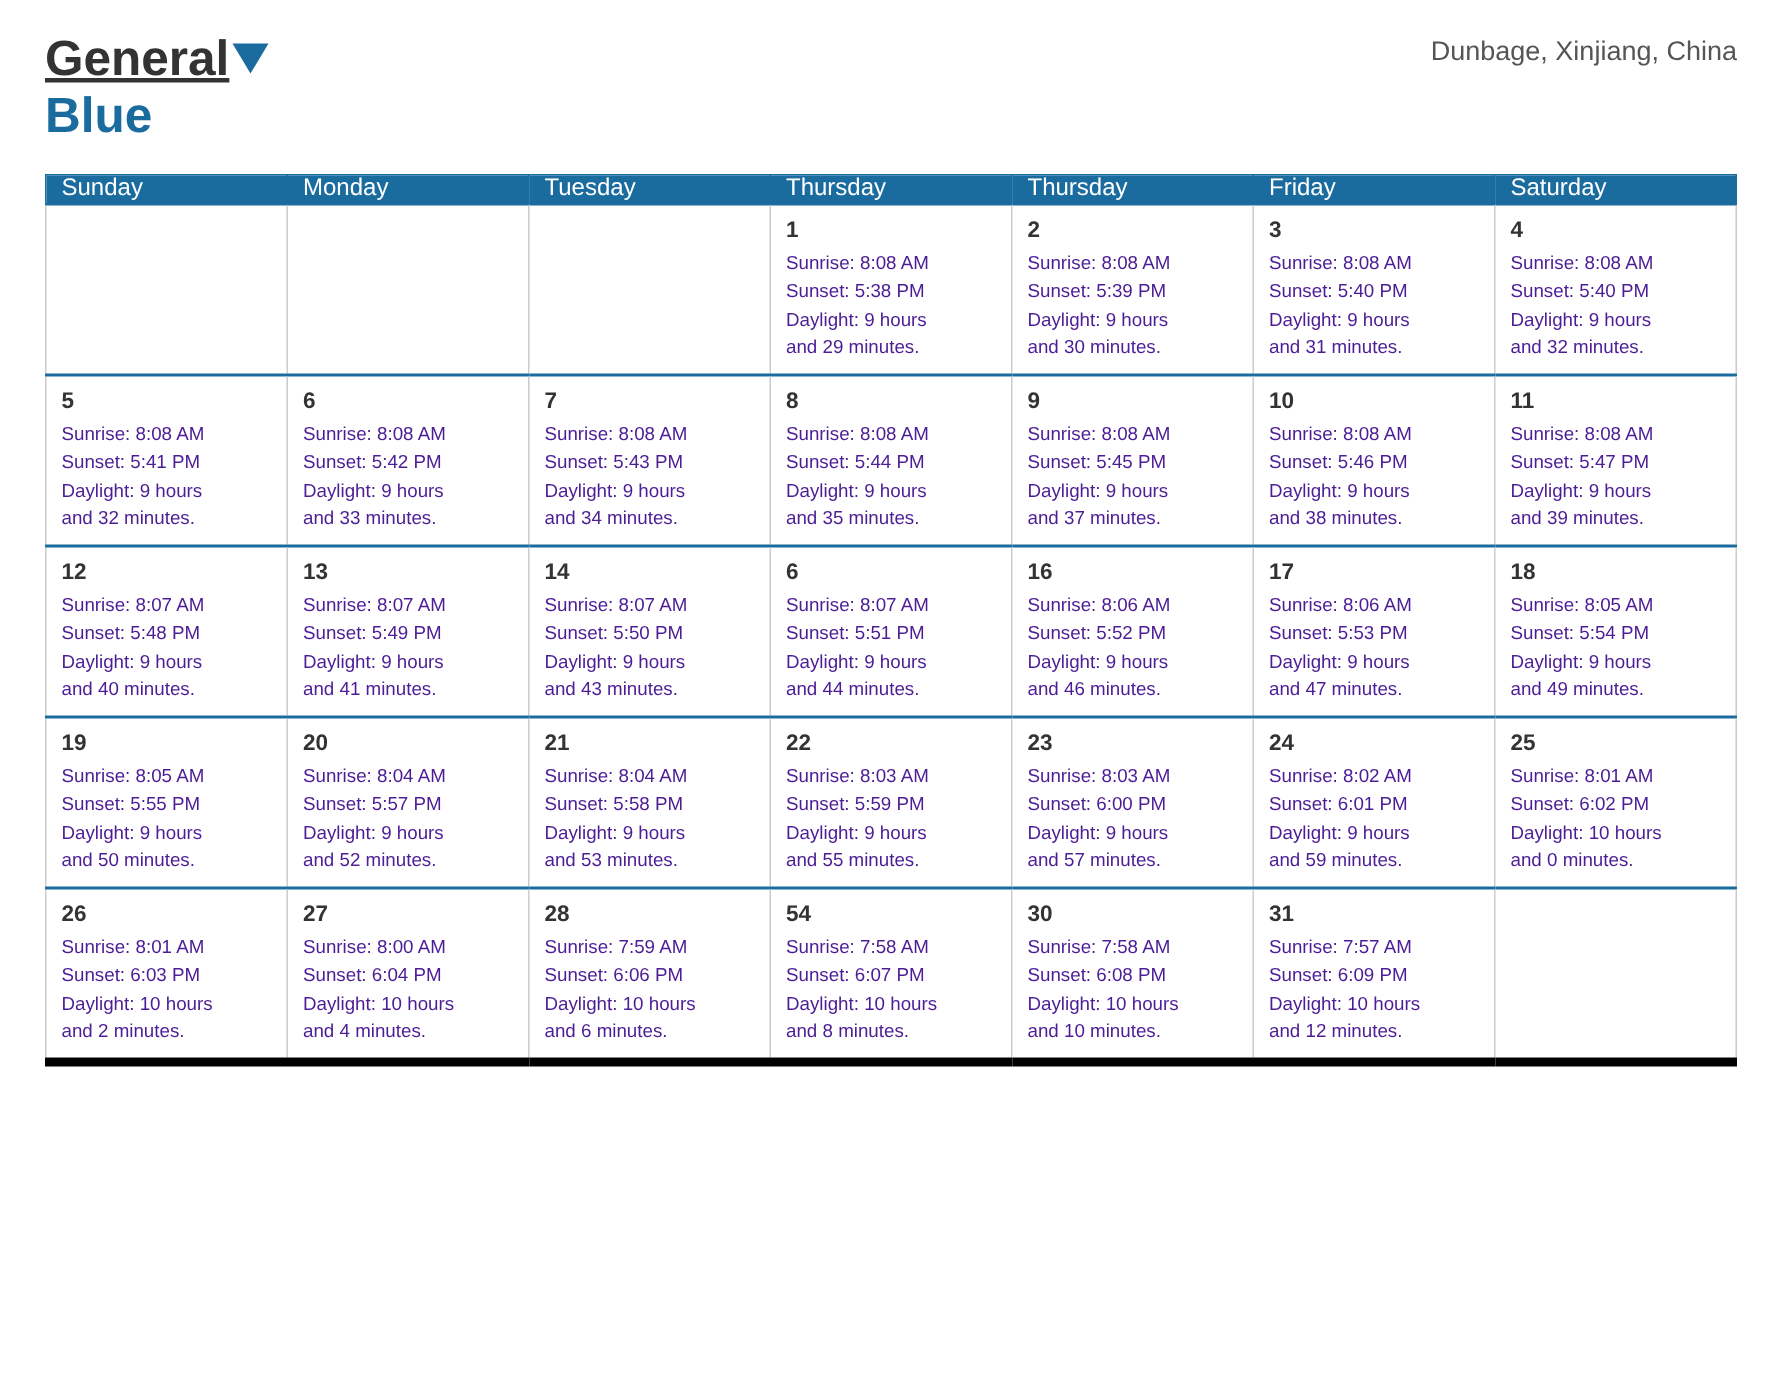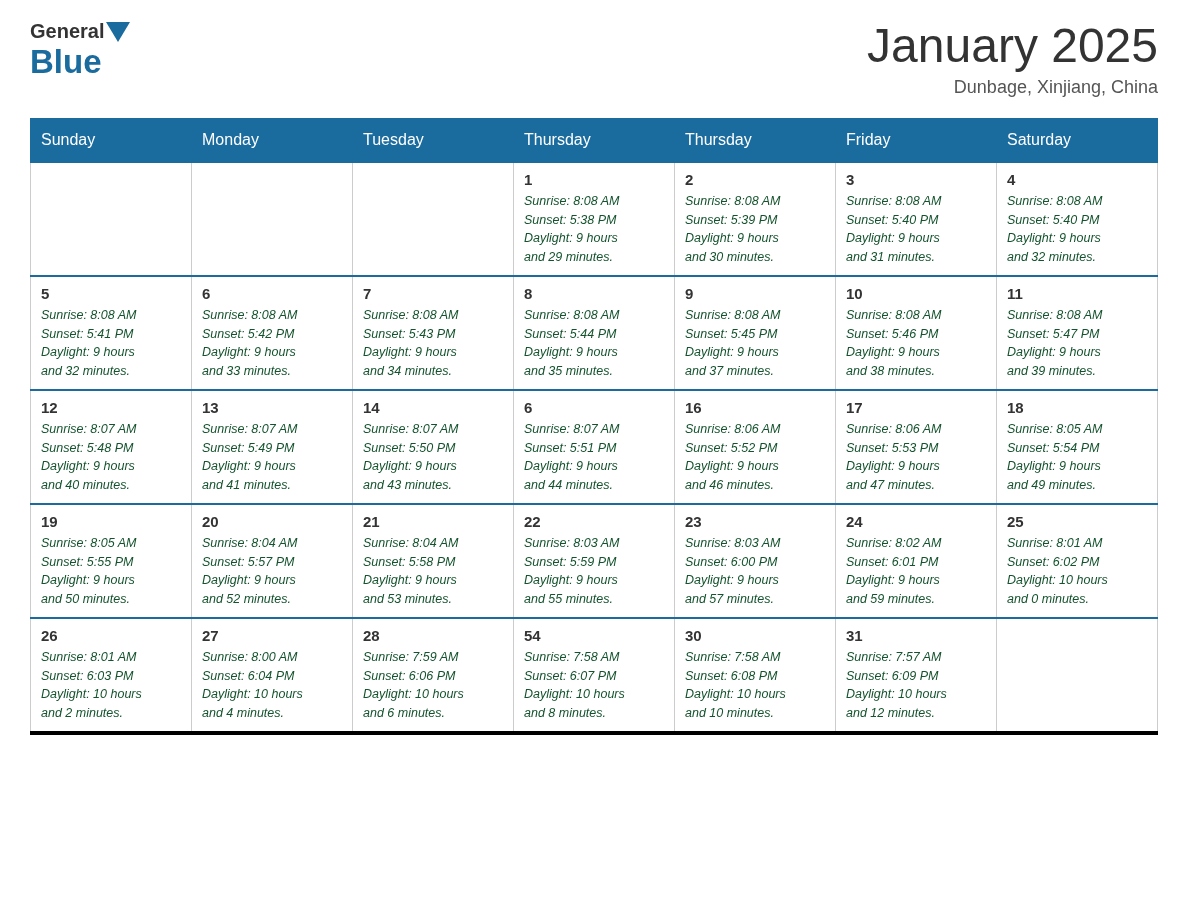--- a/index.html
+++ b/index.html
@@ -16,25 +16,26 @@
       justify-content: space-between;
       align-items: flex-start;
       margin-bottom: 20px;
     }
     .logo {
       display: flex;
       flex-direction: column;
       align-items: flex-start;
     }
     .logo-text {
-      font-size: 20px;
+      font-size: 33px;
       font-weight: bold;
       color: #333;
       display: flex;
       align-items: center;
+      text-decoration: underline;
     }
     .logo-general {
       color: #333;
     }
     .logo-triangle {
       width: 0;
       height: 0;
       border-left: 12px solid transparent;
       border-right: 12px solid transparent;
       border-top: 20px solid #1a6b9e;
@@ -61,21 +62,21 @@
       color: #555;
       margin-top: 4px;
     }
     .calendar {
       width: 100%;
       border-collapse: collapse;
     }
     .calendar th {
       background-color: #1a6b9e;
       color: #fff;
-      padding: 12px 10px;
+      padding: 0 10px;
       font-size: 16px;
       font-weight: normal;
       text-align: left;
       border: 1px solid #1a6b9e;
     }
     .calendar td {
       vertical-align: top;
       padding: 8px 10px;
       border: 1px solid #ccc;
       border-top: 2px solid #1a6b9e;
@@ -86,44 +87,42 @@
     }
     .day-number {
       font-size: 15px;
       font-weight: bold;
       margin-bottom: 4px;
       display: block;
     }
     .day-info {
       font-size: 12.5px;
       line-height: 1.5;
-      color: #14532d;
-      font-style: italic;
+      color: #4c1d95;
     }
     .empty-cell {
       background: #fff;
     }
     .last-row td {
-      border-bottom: 4px solid #000000;
+      border-bottom: 6px solid #000000;
     }
   </style>
 </head>
 <body>
 
 <div class="header">
   <div class="logo">
     <div class="logo-text">
       <span class="logo-general">General</span>
       <span class="logo-triangle"></span>
       <br>
     </div>
     <div class="logo-blue">Blue</div>
   </div>
   <div class="title-section">
-    <div class="month-title">January 2025</div>
     <div class="location">Dunbage, Xinjiang, China</div>
   </div>
 </div>
 
 <table class="calendar">
   <thead>
     <tr>
     <th>Sunday</th>
         <th>Monday</th>
         <th>Tuesday</th>

